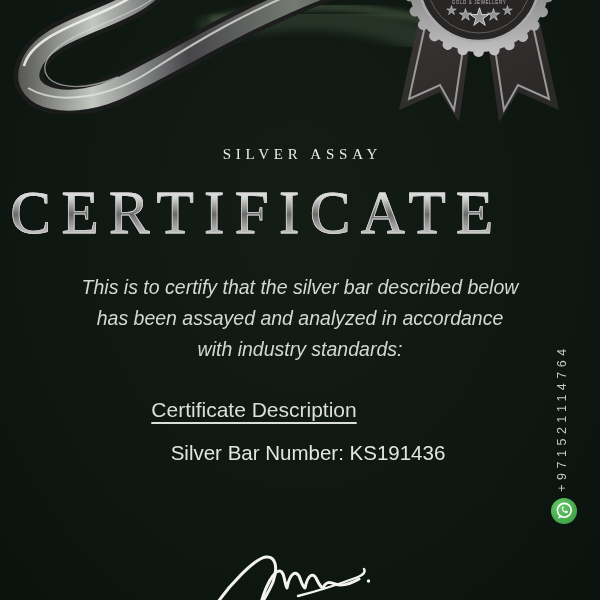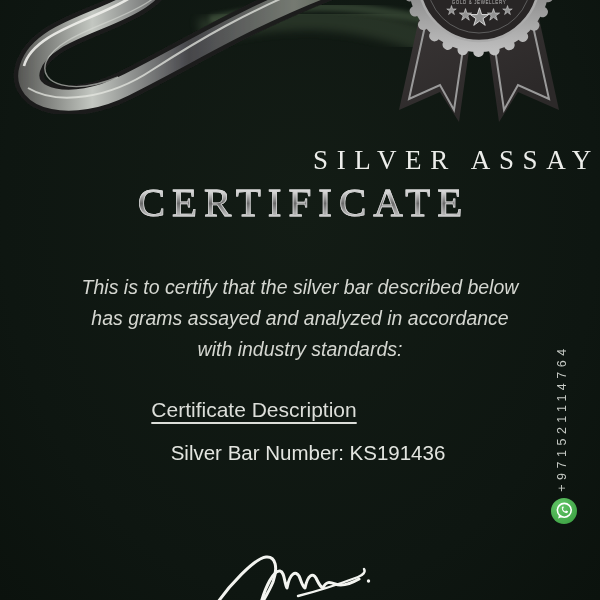--- a/index.html
+++ b/index.html
@@ -4,28 +4,28 @@
 <style>
   html,body{margin:0;padding:0;background:#000;}
   .canvas{
     position:relative;width:600px;height:600px;overflow:hidden;
     background:radial-gradient(ellipse at 50% 35%, #131c15 0%, #0e1611 70%, #0b120d 100%);
     font-family:"Liberation Sans","DejaVu Sans",sans-serif;
   }
   .swirl{position:absolute;left:0;top:0;}
   .badge{position:absolute;left:380px;top:0;}
   .subtitle{
-    position:absolute;top:147px;left:0;width:600px;text-align:right;
+    position:absolute;top:147px;left:0;width:600px;text-align:center;
     font-family:"Liberation Serif","DejaVu Serif",serif;font-weight:500;
-    font-size:27px;line-height:1;letter-spacing:0.32em;text-indent:0.32em;color:#ecedea;
+    font-size:15px;line-height:1;letter-spacing:0.32em;text-indent:0.32em;color:#ecedea;
   }
   .title{
-    position:absolute;top:181px;left:0;width:600px;text-align:center;
+    position:absolute;top:181px;left:0;width:600px;text-align:left;
     font-family:"Liberation Serif","DejaVu Serif",serif;font-weight:400;
-    font-size:41px;line-height:1.05;letter-spacing:0.17em;text-indent:0.17em;
+    font-size:61px;line-height:1.05;letter-spacing:0.17em;text-indent:0.17em;
     background:linear-gradient(180deg,#fafafa 6%,#cfcfcf 28%,#696969 52%,#a6a6a6 72%,#e3e3e3 94%);
     -webkit-background-clip:text;background-clip:text;color:transparent;
     -webkit-text-stroke:0.8px #d4d4d4;
   }
   .intro{
     position:absolute;top:272px;left:0;width:600px;text-align:center;
     font-style:italic;font-size:19.5px;line-height:31px;color:#d5d7d1;
   }
   .desc-heading{
     position:absolute;top:398px;left:0;width:508px;text-align:center;
@@ -113,21 +113,21 @@
         <use href="#star" transform="translate(507.5,10.5) scale(0.5)"></use>
       </g>
     </g>
   </svg>
 
   <div class="subtitle">SILVER ASSAY</div>
   <div class="title">CERTIFICATE</div>
 
   <div class="intro">
     <div>This is to certify that the silver bar described below</div>
-    <div>has grams assayed and analyzed in accordance</div>
+    <div>has been assayed and analyzed in accordance</div>
     <div>with industry standards:</div>
   </div>
 
   <div class="desc-heading">Certificate Description</div>
   <div class="details">
     <div>Silver Bar Number: KS191436</div>
   </div>
 
   <div class="phone">+971521114764</div>
   <div class="wa">

